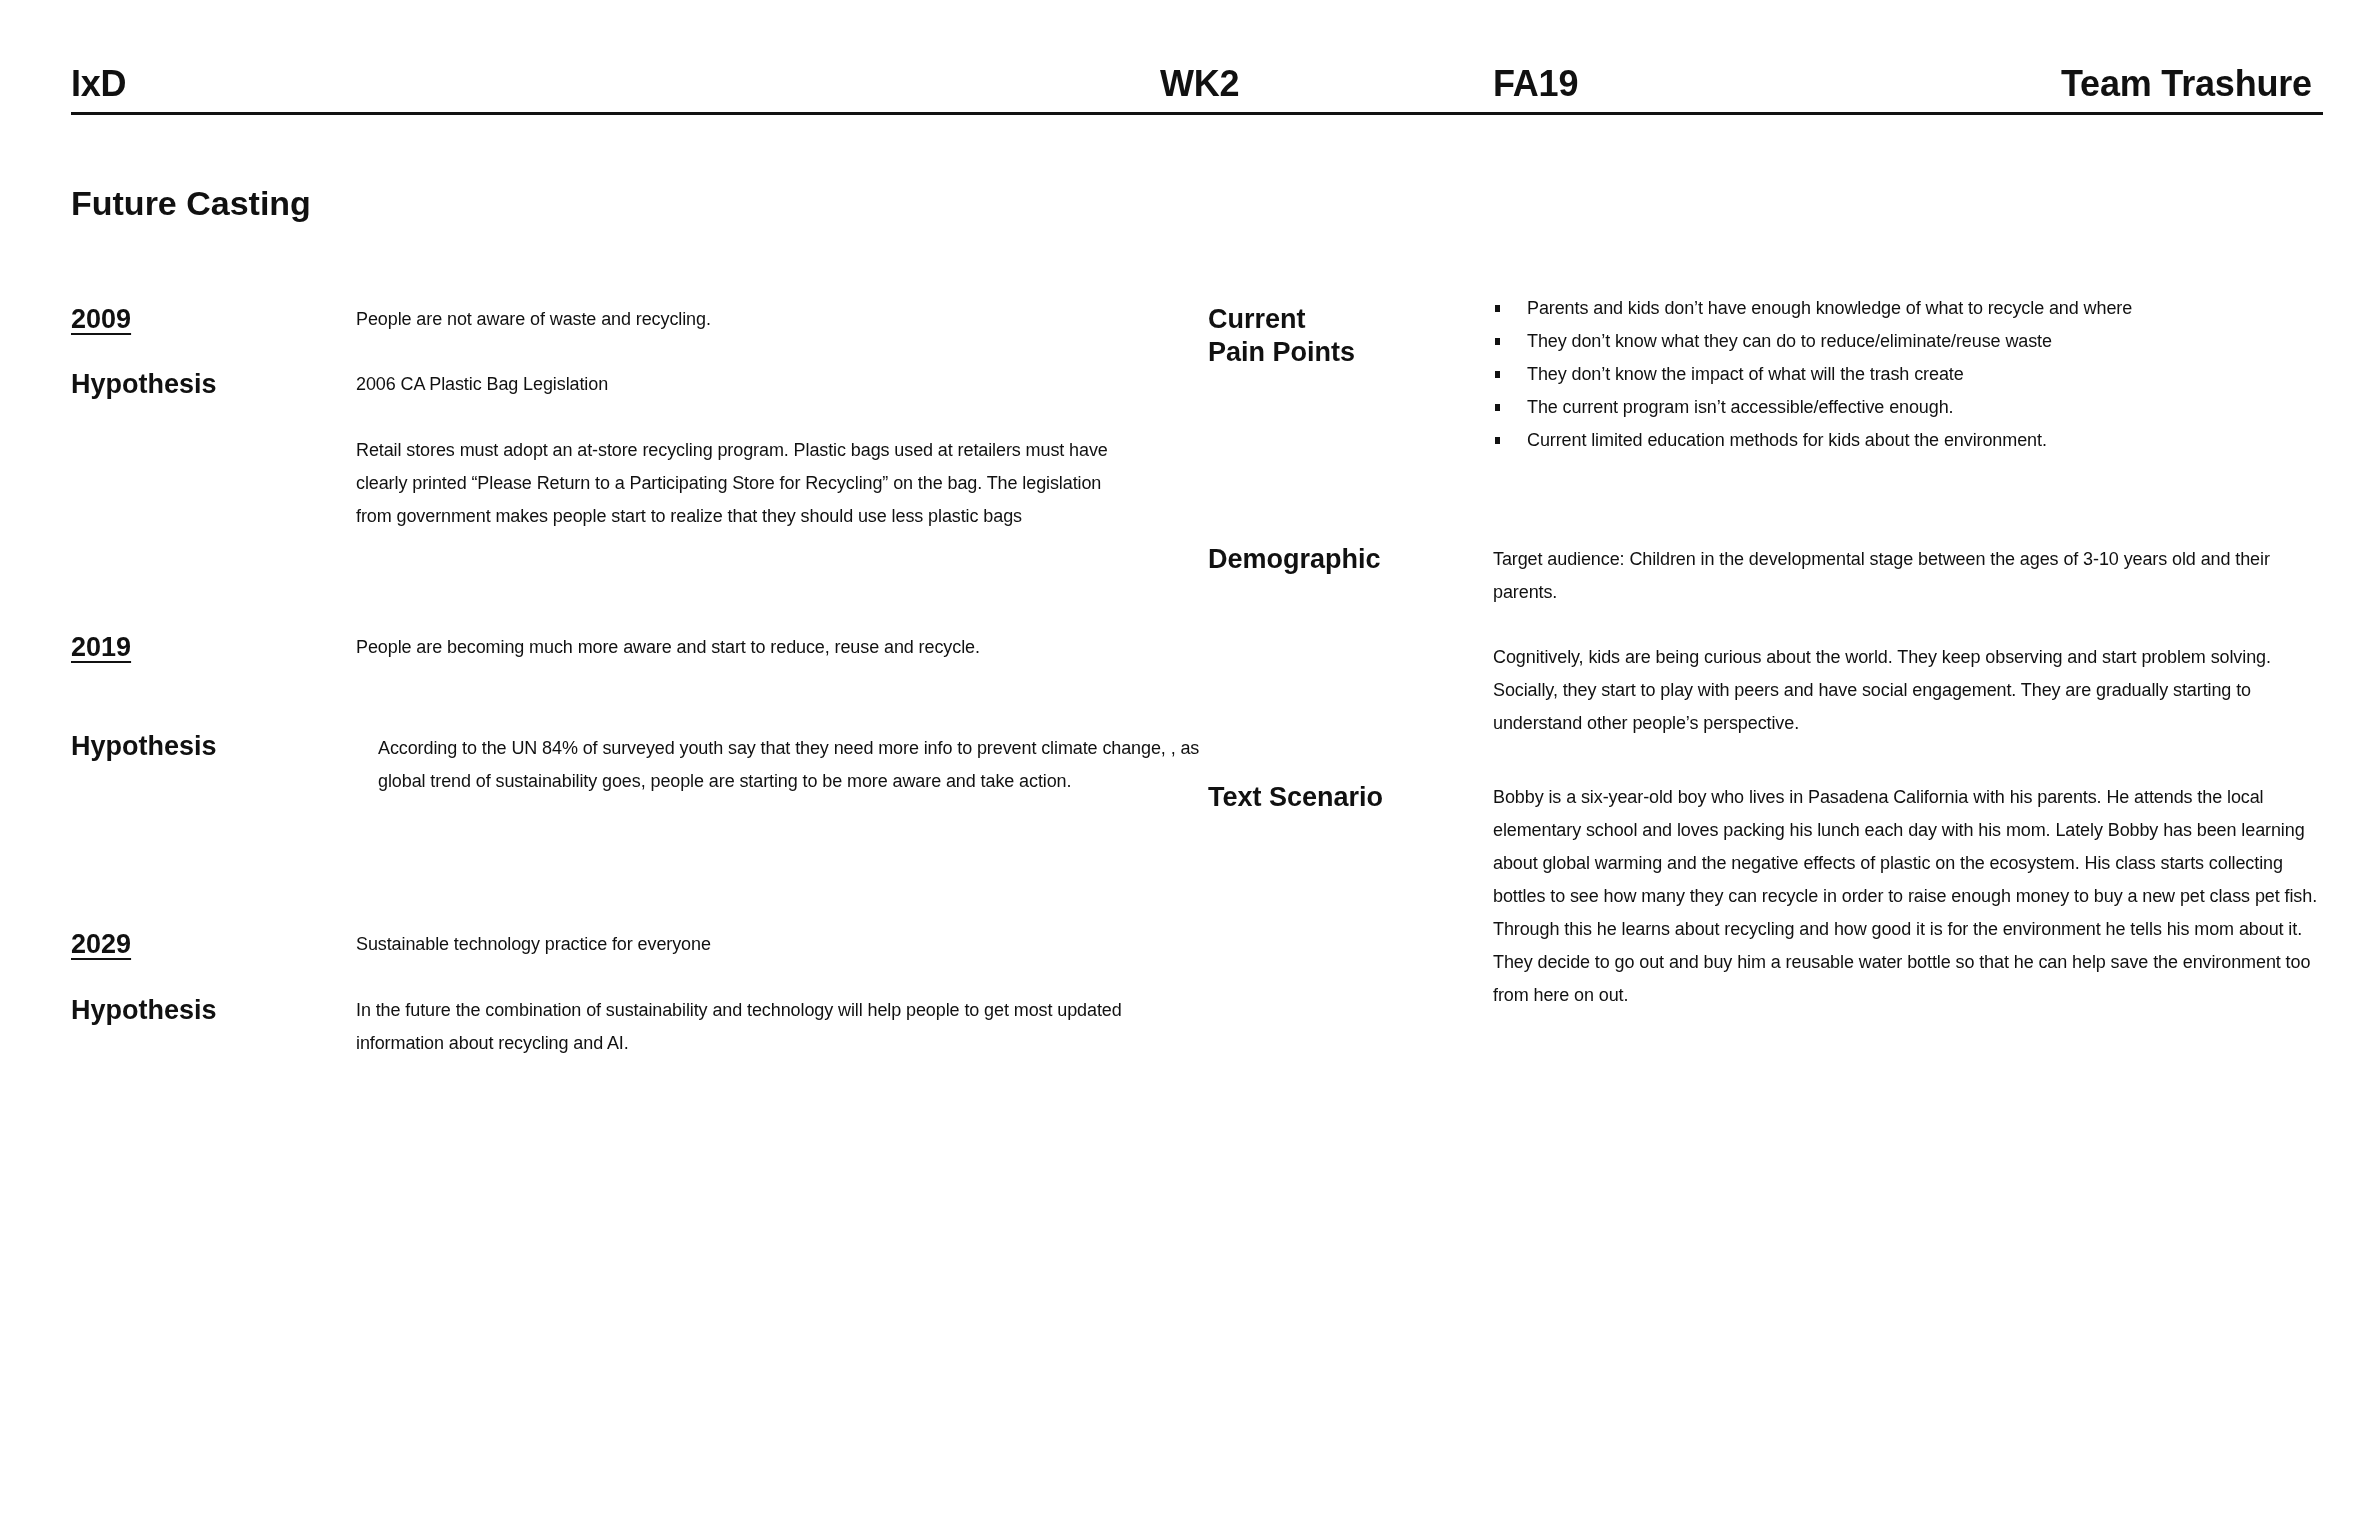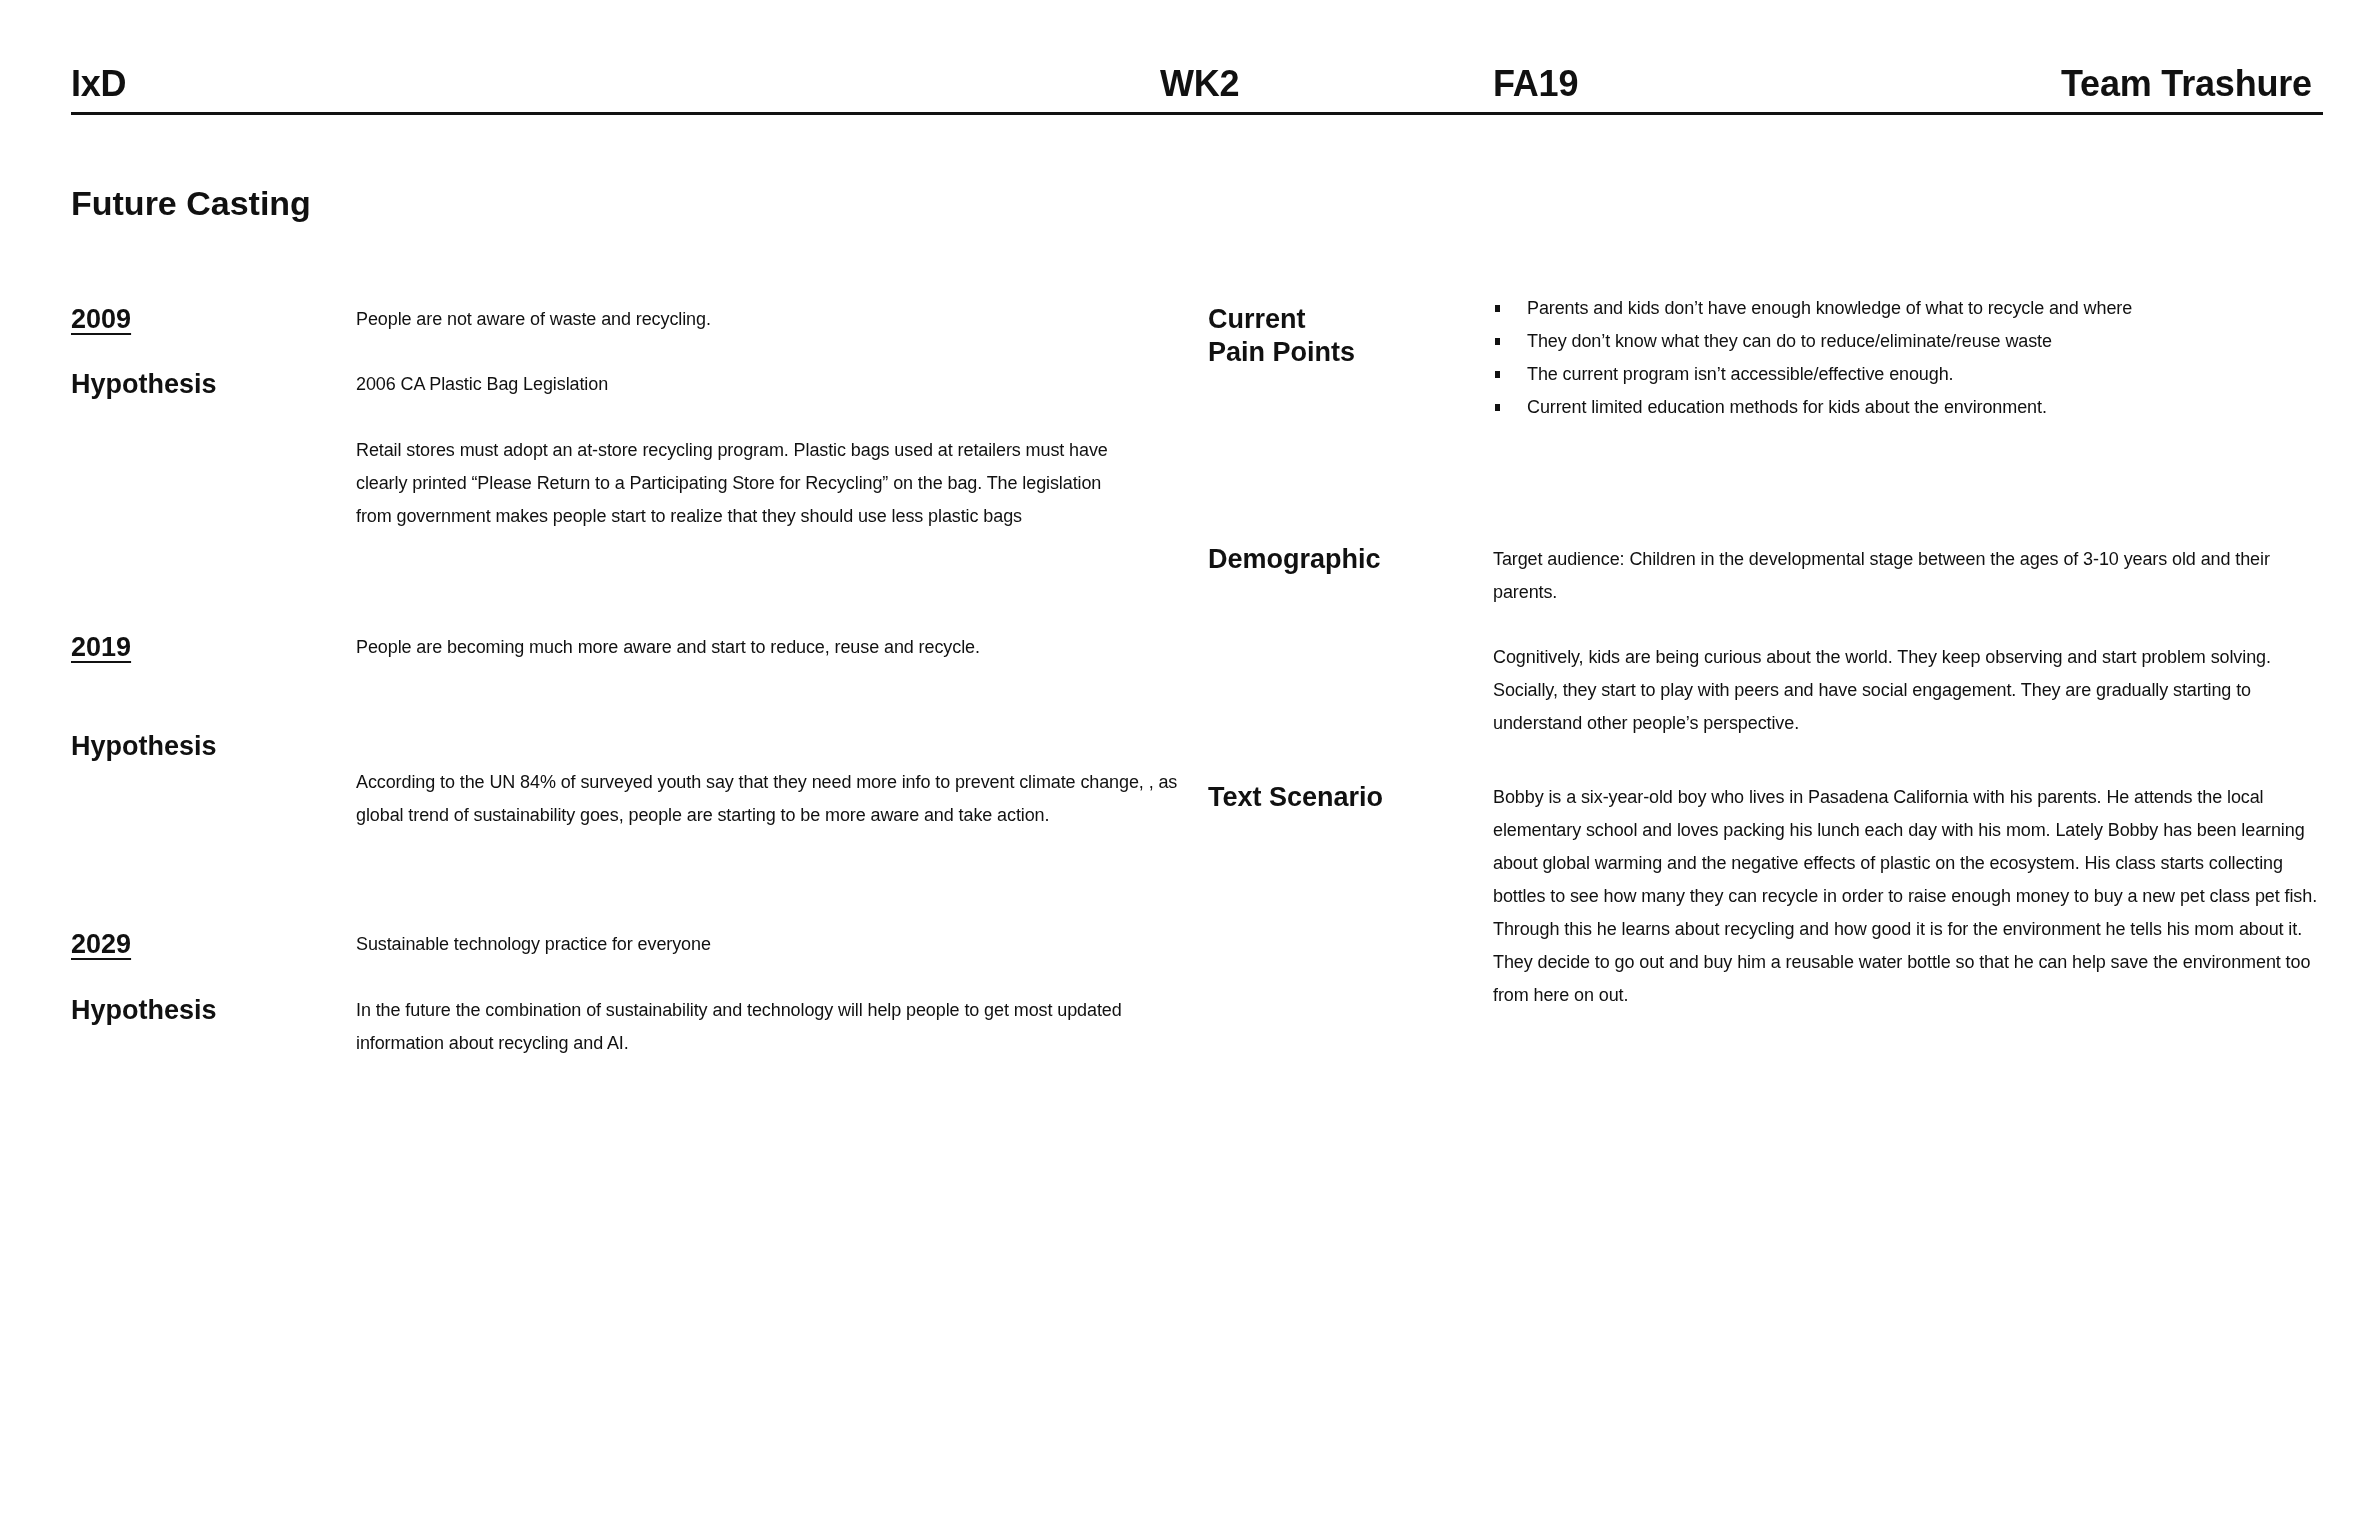--- a/index.html
+++ b/index.html
@@ -37,36 +37,37 @@
 <div class="abs txt lcol" style="top:303px;">People are not aware of waste and recycling.</div>
 
 <div class="abs lbl" style="left:71px; top:368px;">Hypothesis</div>
 <div class="abs txt lcol" style="top:368px;">2006 CA Plastic Bag Legislation</div>
 <div class="abs txt lcol" style="top:434px; width:783px;">Retail stores must adopt an at-store recycling program. Plastic bags used at retailers must have clearly printed “Please Return to a Participating Store for Recycling” on the bag. The legislation from government makes people start to realize that they should use less plastic bags</div>
 
 <div class="abs lbl yr" style="left:71px; top:631px;">2019</div>
 <div class="abs txt lcol" style="top:631px;">People are becoming much more aware and start to reduce, reuse and recycle.</div>
 
 <div class="abs lbl" style="left:71px; top:730px;">Hypothesis</div>
-<div class="abs txt lcol" style="top:766px;">According to the UN 84% of surveyed youth say that they need more info to prevent climate change, , as global trend of sustainability goes, people are starting to be more aware and take action.</div>
+<div class="abs txt lcol" style="top:732px;margin-left:22px;">According to the UN 84% of surveyed youth say that they need more info to prevent climate change, , as global trend of sustainability goes, people are starting to be more aware and take action.</div>
 
 <div class="abs lbl yr" style="left:71px; top:928px;">2029</div>
 <div class="abs txt lcol" style="top:928px;">Sustainable technology practice for everyone</div>
 
 <div class="abs lbl" style="left:71px; top:994px;">Hypothesis</div>
 <div class="abs txt lcol" style="top:994px; width:820px;">In the future the combination of sustainability and technology will help people to get most updated information about recycling and AI.</div>
 
 <div class="abs lbl" style="left:1208px; top:303px;">
   <div>Current</div>
   <div>Pain Points</div>
 </div>
 <div class="abs txt rcol" style="top:292px;">
   <ul class="pain">
     <li><span class="bullet"></span><span>Parents and kids don’t have enough knowledge of what to recycle and where</span></li>
     <li><span class="bullet"></span><span>They don’t know what they can do to reduce/eliminate/reuse waste</span></li>
+    <li><span class="bullet"></span><span>They don’t know the impact of what will the trash create</span></li>
     <li><span class="bullet"></span><span>The current program isn’t accessible/effective enough.</span></li>
     <li><span class="bullet"></span><span>Current limited education methods for kids about the environment.</span></li>
   </ul>
 </div>
 
 <div class="abs lbl" style="left:1208px; top:543px;">Demographic</div>
 <div class="abs txt rcol" style="top:543px; width:811px;">Target audience: Children in the developmental stage between the ages of 3-10 years old and their parents.</div>
 <div class="abs txt rcol" style="top:641px; width:811px;">Cognitively, kids are being curious about the world. They keep observing and start problem solving. Socially, they start to play with peers and have social engagement. They are gradually starting to understand other people’s perspective.</div>
 
 <div class="abs lbl" style="left:1208px; top:781px;">Text Scenario</div>

